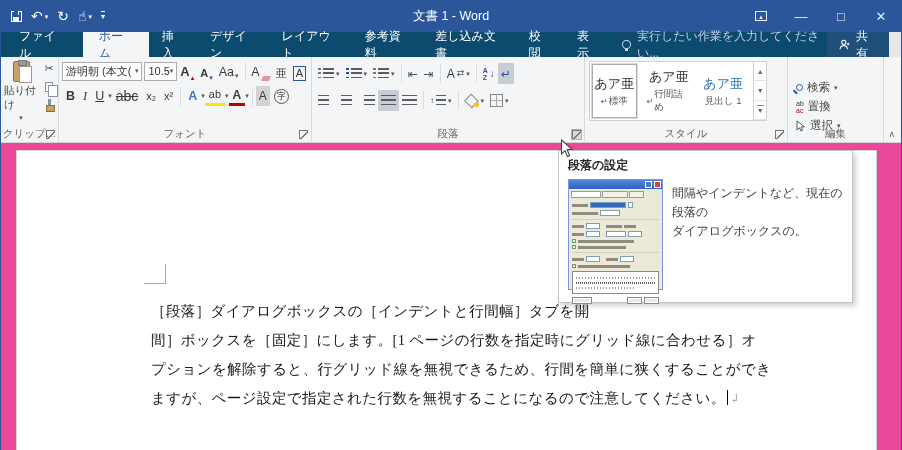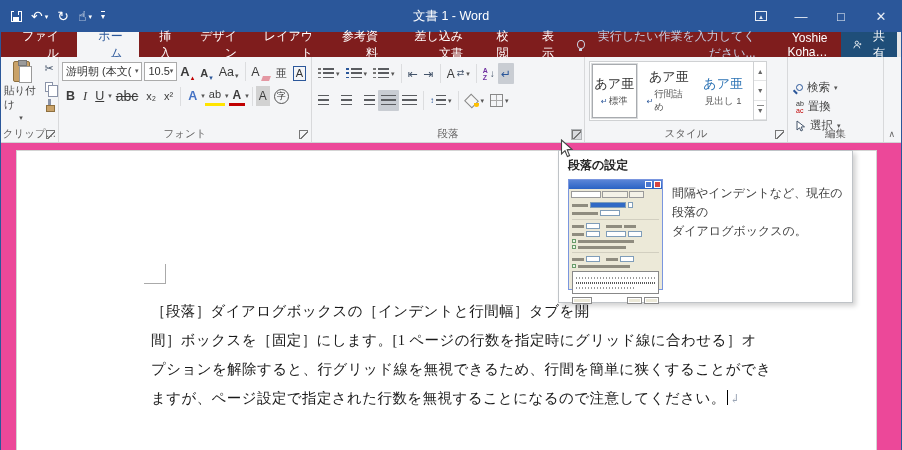--- a/index.html
+++ b/index.html
@@ -17,21 +17,21 @@
   .ic-save{width:11px;height:11px;border:1.5px solid #fff;position:relative;}
   .ic-save::before{content:"";position:absolute;left:2px;top:-1px;width:4px;height:4px;background:#2b579a;border-right:1.5px solid #fff;}
   .ic-save::after{content:"";position:absolute;left:1px;bottom:0;width:6px;height:4px;background:#fff;}
   .mini-dd{font-size:7px;line-height:1;}
   .ic-qatmore{display:inline-block;font-size:8px;border-top:1.5px solid #fff;padding-top:1px;line-height:1;}
   .title{position:absolute;left:0;right:0;top:0;height:32px;display:flex;align-items:center;justify-content:center;font-size:12.5px;color:#fff;pointer-events:none;}
   .winctrls{position:absolute;right:0;top:0;height:32px;display:flex;}
   .wbtn{width:40px;height:32px;display:flex;align-items:center;justify-content:center;font-size:13px;color:#e8edf5;}
   .ic-ribopt{width:12px;height:10px;border:1px solid #e8edf5;position:relative;font-size:7px;line-height:9px;text-align:center;}
   
-  .tabrow{position:absolute;left:0;top:32px;right:4px;height:25px;background:#7f1d1d;display:flex;align-items:stretch;color:#fff;font-size:12px;text-align:right;}
+  .tabrow{position:absolute;left:0;top:32px;right:12px;height:25px;background:#0c4a6e;display:flex;align-items:stretch;color:#fff;font-size:12px;}
   .tab{display:flex;align-items:center;padding:0 13px;cursor:default;}
   .tab.file{padding:0 18px;}
   .tab.active{background:#f4f5f7;color:#2b579a;padding:0 16px;}
   .tellme{display:flex;align-items:center;gap:6px;margin-left:10px;color:#c3cee2;font-size:12px;}
   .ic-bulb{width:9px;height:9px;border:1.5px solid #cdd6e6;border-radius:50%;position:relative;}
   .ic-bulb::after{content:"";position:absolute;left:1.5px;bottom:-3px;width:3px;height:2px;background:#cdd6e6;}
   .userarea{margin-left:auto;display:flex;align-items:center;}
   .username{font-size:12px;color:#fff;padding:0 14px;}
   .share{height:25px;display:flex;align-items:center;gap:6px;background:#1f4e79;padding:0 12px;font-size:12px;color:#fff;}
   
@@ -207,21 +207,20 @@
     <span class="tab">レイアウト</span>
     <span class="tab">参考資料</span>
     <span class="tab">差し込み文書</span>
     <span class="tab">校閲</span>
     <span class="tab">表示</span>
     <span class="tellme">
       <span class="ic-bulb"></span>
       <span>実行したい作業を入力してください...</span>
     </span>
     <span class="userarea">
-      <span class="username">Yoshie Koha…</span>
       <span class="share">
         <svg width="13" height="13" viewBox="0 0 13 13">
             <circle cx="5.5" cy="4" r="2.4" fill="none" stroke="#fff" stroke-width="1.2"></circle>
             <path d="M1.2 12 Q1.5 7.8 5.5 7.8 Q9.5 7.8 9.8 12" fill="none" stroke="#fff" stroke-width="1.2"></path>
             <path d="M10.5 4.5 v3 M9 6 h3" stroke="#fff" stroke-width="1.1"></path>
           </svg>
         <span>共有</span>
       </span>
     </span>
   </div>

